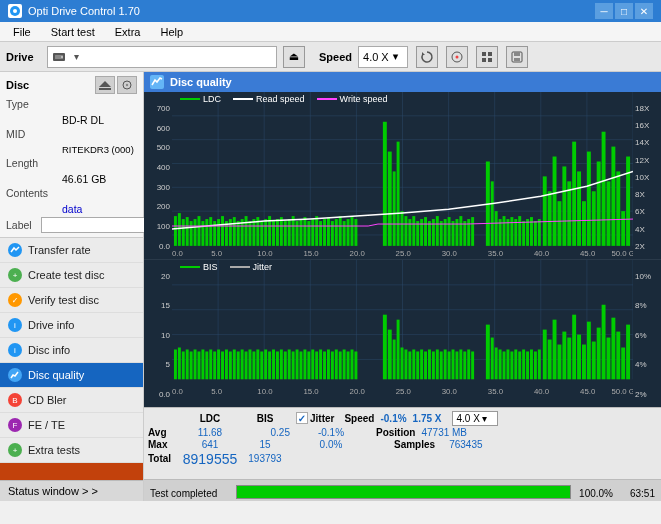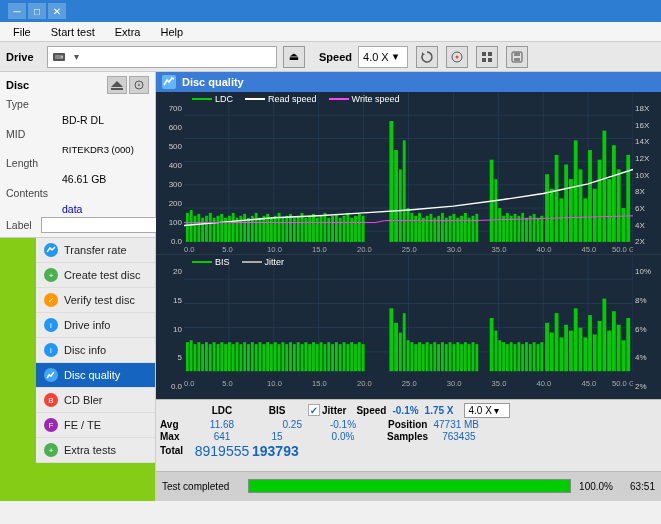--- a/index.html
+++ b/index.html
@@ -24,40 +24,40 @@
     .drive-select-arrow { font-size: 10px; color: #555; margin-left: 4px; }
     .drive-eject-btn { width: 22px; height: 22px; background: #e0e0e0; border: 1px solid #999; display: flex; align-items: center; justify-content: center; cursor: pointer; }
     .speed-label { font-size: 11px; font-weight: bold; margin-left: 8px; }
     .speed-select { background: white; border: 1px solid #aaa; padding: 1px 4px; font-size: 11px; height: 22px; display: flex; align-items: center; gap: 4px; cursor: pointer; min-width: 50px; }
     .toolbar-btn { width: 22px; height: 22px; background: #e0e0e0; border: 1px solid #999; display: flex; align-items: center; justify-content: center; cursor: pointer; margin-left: 2px; }
 
     
     .content-area { display: flex; flex: 1; overflow: hidden; }
 
     
-    .sidebar { width: 156px; background: #84cc16; display: flex; flex-direction: column; border-right: 1px solid #ccc; flex-shrink: 0; }
+    .sidebar { width: 144px; background: #c2410c; display: flex; flex-direction: column; border-right: 1px solid #ccc; flex-shrink: 0; }
 
     
     .disc-section { background: #f5f5f5; border-bottom: 1px solid #ccc; padding: 4px 6px; }
     .disc-header { display: flex; align-items: center; justify-content: space-between; margin-bottom: 4px; }
     .disc-title { font-size: 11px; font-weight: bold; }
     .disc-icon-area { display: flex; gap: 2px; }
     .disc-icon { width: 20px; height: 18px; background: #d0d0d0; border: 1px solid #aaa; display: flex; align-items: center; justify-content: center; font-size: 9px; cursor: pointer; }
     .disc-field { display: flex; margin-bottom: 2px; font-size: 10.5px; }
     .disc-field-label { min-width: 56px; color: #444; }
     .disc-field-value { color: #000; flex: 1; margin-top: 16px; }
     .disc-field-value.blue { color: #0000cc; }
     .disc-label-row { display: flex; align-items: center; gap: 3px; margin-top: 2px; }
     .disc-label-text { min-width: 32px; font-size: 10.5px; color: #444; }
     .disc-label-input { flex: 1; height: 16px; border: 1px solid #aaa; background: white; font-size: 10px; padding: 1px 2px; }
     .disc-label-edit-btn { width: 16px; height: 16px; background: #d0d0d0; border: 1px solid #aaa; display: flex; align-items: center; justify-content: center; font-size: 10px; cursor: pointer; }
 
     
     .nav-section { flex: 1; display: flex; flex-direction: column; }
-    .nav-item { display: flex; align-items: center; gap: 6px; padding: 5px 8px; font-size: 11px; cursor: pointer; border-bottom: 1px solid #ddd; background: #ebebeb; color: #222; margin-left: 36px; }
+    .nav-item { display: flex; align-items: center; gap: 6px; padding: 5px 8px; font-size: 11px; cursor: pointer; border-bottom: 1px solid #ddd; background: #ebebeb; color: #222; }
     .nav-item.active { background: #1565c0; color: white; }
     .nav-item-icon { width: 14px; height: 14px; border-radius: 50%; display: flex; align-items: center; justify-content: center; font-size: 9px; flex-shrink: 0; }
     .nav-item-icon.blue { background: #2196f3; }
     .nav-item-icon.green { background: #4caf50; }
     .nav-item-icon.orange { background: #ff9800; }
     .nav-item-icon.active-icon { background: #42a5f5; }
     .nav-item-icon.red { background: #f44336; }
     .nav-item-icon.purple { background: #9c27b0; }
 
     
@@ -92,31 +92,40 @@
 
     
     .bottom-stats { background: #e8e8e8; border-top: 1px solid #bbb; padding: 3px 6px; display: flex; gap: 0; }
     .jitter-checkbox { width: 12px; height: 12px; border: 1px solid #aaa; background: white; display: flex; align-items: center; justify-content: center; }
     .checkmark { color: #1565c0; font-size: 10px; font-weight: bold; }
 
     
     .action-btn { background: #e0e0e0; border: 1px solid #999; padding: 2px 8px; font-size: 10px; cursor: pointer; white-space: nowrap; }
 
     
-    .progress-area { background: #d0d0d0; border-top: 1px solid #bbb; display: flex; align-items: center; padding: 2px 6px; gap: 6px; height: 30px; }
+    .progress-area { background: #d0d0d0; border-top: 1px solid #bbb; display: flex; align-items: flex-end; padding: 2px 6px; gap: 6px; height: 22px; }
     .progress-bar-outer { flex: 1; height: 14px; background: #a0a0a0; border: 1px solid #888; }
     .progress-bar-inner { height: 100%; background: #00cc00; }
     .progress-text { font-size: 10px; color: #000; min-width: 36px; text-align: right; }
     .status-text { font-size: 10px; color: #000; min-width: 80px; }
     .time-text { font-size: 10px; color: #000; min-width: 36px; text-align: right; }
   </style>
 </head>
 <body>
 
 <div class="titlebar">
+  <div class="titlebar-left">
+    <div class="titlebar-icon">
+      <svg width="12" height="12" viewBox="0 0 12 12">
+          <circle cx="6" cy="6" r="5" fill="#2196f3"></circle>
+          <circle cx="6" cy="6" r="2" fill="white"></circle>
+        </svg>
+    </div>
+    <span class="titlebar-title">Opti Drive Control 1.70</span>
+  </div>
   <div class="titlebar-controls">
     <button class="titlebar-btn">─</button>
     <button class="titlebar-btn">□</button>
     <button class="titlebar-btn close">✕</button>
   </div>
 </div>
 
 <div class="menubar">
   <span class="menu-item">File</span>
   <span class="menu-item">Start test</span>
@@ -272,20 +281,23 @@
         <span>FE / TE</span>
       </div>
       <div class="nav-item">
         <div class="nav-item-icon green">
           <span style="color:white;font-size:8px;">+</span>
         </div>
         <span>Extra tests</span>
       </div>
     </div>
 
+    <div class="status-window-btn">
+      <span>Status window &gt; &gt;</span>
+    </div>
   </div>
 
   <div class="right-content">
 
     <div class="panel-header">
       <div class="panel-header-icon">
         <svg width="12" height="12" viewBox="0 0 12 12">
             <polyline points="1,9 4,4 6,6 9,2 11,3" stroke="white" stroke-width="1.5" fill="none"></polyline>
           </svg>
       </div>
@@ -678,28 +690,28 @@
           <div style="margin-left:4px; width:70px; text-align:center; font-size:10px; color:#1565c0;">-0.1%</div>
           <div style="margin-left:8px; font-size:10px; font-weight:bold;">Position</div>
           <span style="margin-left:4px; font-size:10px; color:#1565c0;">47731 MB</span>
         </div>
 
         <div style="display:flex; gap:2px; align-items:center;">
           <div style="width:32px; font-size:10px; font-weight:bold;">Max</div>
           <div style="width:56px; text-align:center; font-size:10px; color:#1565c0;">641</div>
           <div style="width:50px; text-align:center; font-size:10px; color:#1565c0;">15</div>
           <div style="margin-left:4px; width:70px; text-align:center; font-size:10px; color:#1565c0;">0.0%</div>
-          <div style="margin-left:7px; font-size:10px; font-weight:bold;">Samples</div>
+          <div style="margin-left:26px; font-size:10px; font-weight:bold;">Samples</div>
           <span style="margin-left:12px; font-size:10px; color:#1565c0;">763435</span>
         </div>
 
         <div style="display:flex; gap:2px; align-items:center;">
           <div style="width:32px; font-size:10px; font-weight:bold;">Total</div>
           <div style="width:56px; text-align:center; font-size:14px; color:#1565c0;">8919555</div>
-          <div style="width:50px; text-align:left; font-size:14px; color:#1565c0;font-weight:bold;">193793</div>
+          <div style="width:50px; text-align:center; font-size:10px; color:#1565c0;">193793</div>
         </div>
       </div>
 
     </div>
 
     <div class="progress-area">
       <span class="status-text">Test completed</span>
       <div class="progress-bar-outer">
         <div class="progress-bar-inner" style="width:100%;"></div>
       </div>

